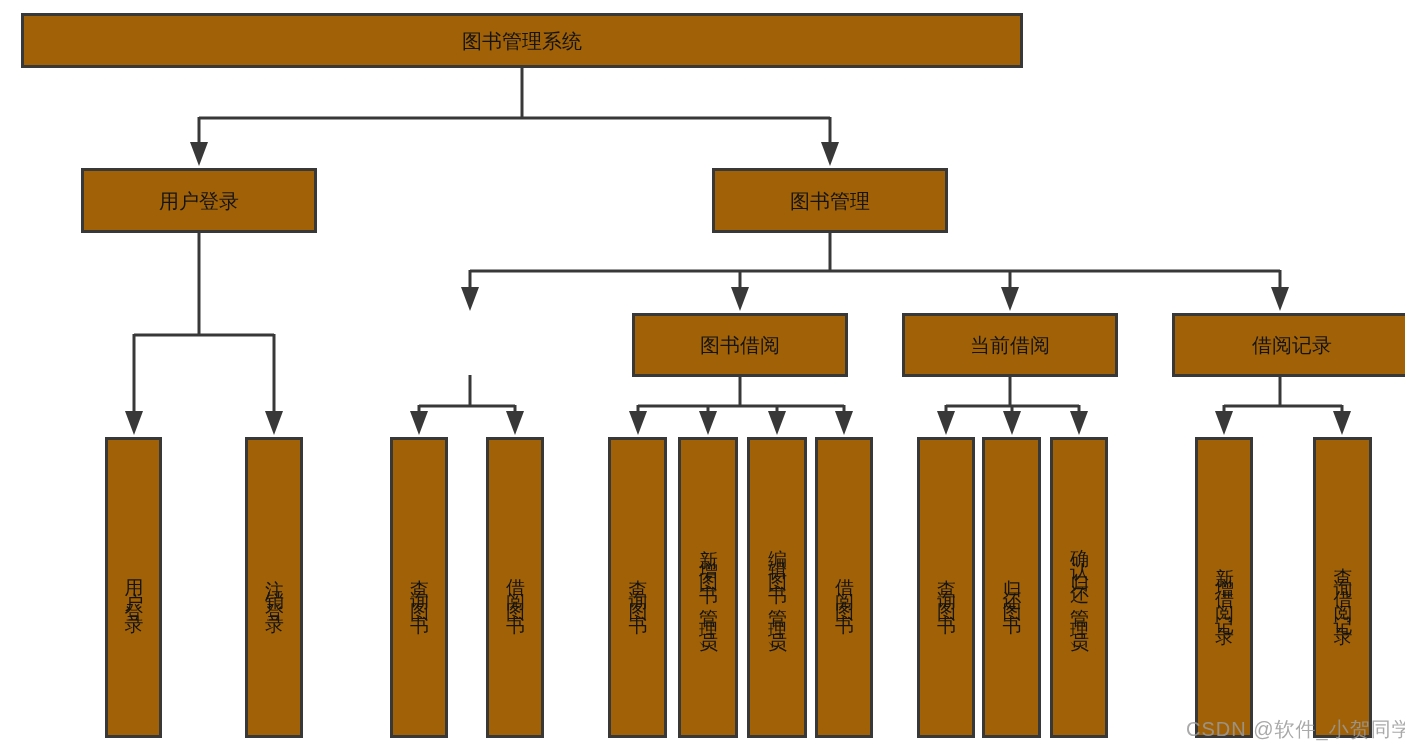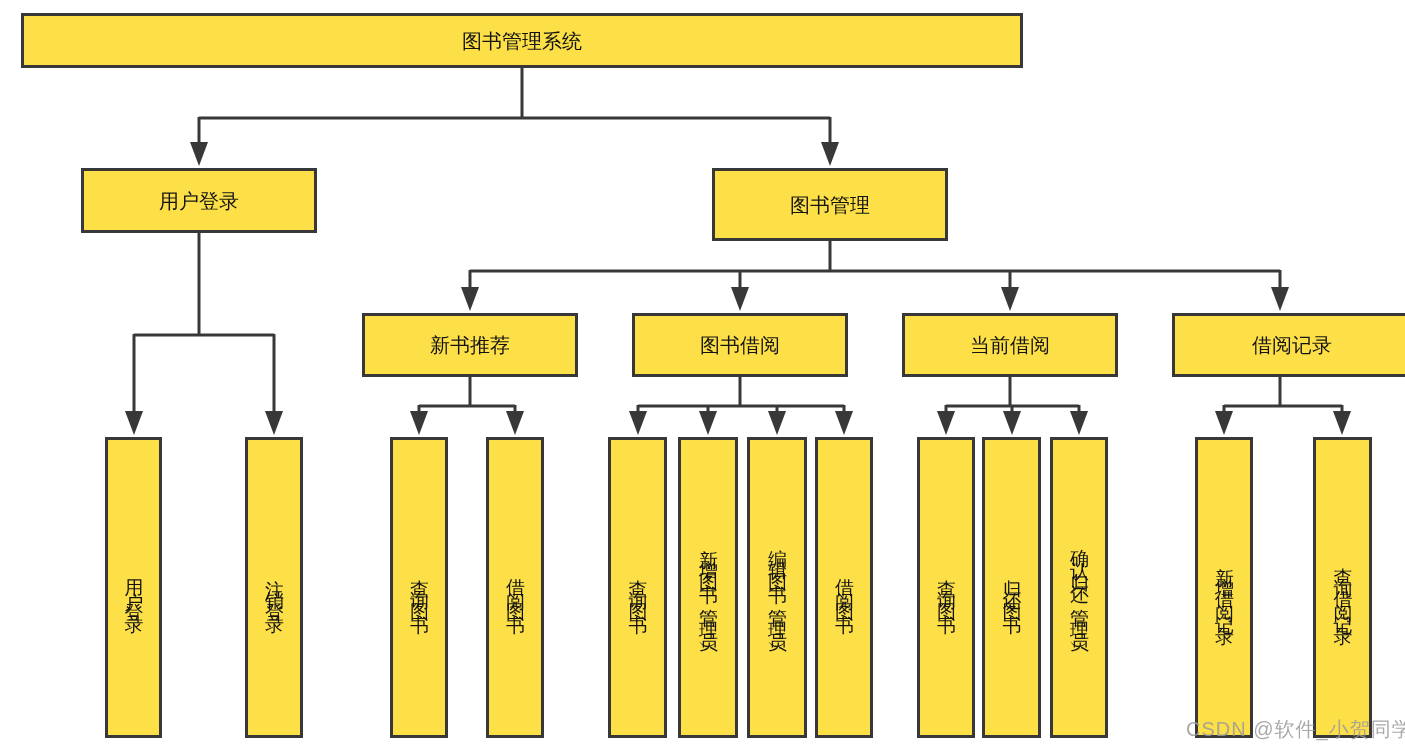--- a/index.html
+++ b/index.html
@@ -26,21 +26,21 @@
     stroke-width: 3;
   }
   .connectors polygon {
     fill: #383838;
     stroke: none;
   }
   .box {
     position: absolute;
     box-sizing: border-box;
     border: 3px solid #383838;
-    background: #fde047;
+    background: #a16207;
     display: grid;
     place-items: center;
     color: #141414;
     font-size: 20px;
     z-index: 2;
     text-align: right;
     line-height: 1.2;
     white-space: nowrap;
   }
   .v {
@@ -131,23 +131,22 @@
       <line x1="1224" y1="405" x2="1224" y2="414"></line>
       <polygon points="1215,411 1233,411 1224,435"></polygon>
       <line x1="1342" y1="405" x2="1342" y2="414"></line>
       <polygon points="1333,411 1351,411 1342,435"></polygon>
     </g>
   </svg>
 
   <div class="box" style="left:21px; top:13px; width:1002px; height:55px;">图书管理系统</div>
 
   <div class="box" style="left:81px; top:168px; width:236px; height:65px;">用户登录</div>
-  <div class="box" style="left:712px; top:168px; width:236px; height:73px;">图书管理</div>
+  <div class="box" style="left:712px; top:168px; width:236px; height:65px;">图书管理</div>
 
-  <div class="box" style="left:362px; top:313px; width:216px; height:64px;">新书推荐</div>
   <div class="box" style="left:902px; top:313px; width:216px; height:64px;">当前借阅</div>
   <div class="box" style="left:632px; top:313px; width:216px; height:64px;">图书借阅</div>
   <div class="box" style="left:1172px; top:313px; width:240px; height:64px;">借阅记录</div>
 
   <div class="box v" style="left:105px; top:437px; width:57px; height:301px;">用户登录</div>
   <div class="box v" style="left:245px; top:437px; width:58px; height:301px;">注销登录</div>
 
   <div class="box v" style="left:390px; top:437px; width:58px; height:301px;">查询图书</div>
   <div class="box v" style="left:486px; top:437px; width:58px; height:301px;">借阅图书</div>
 

